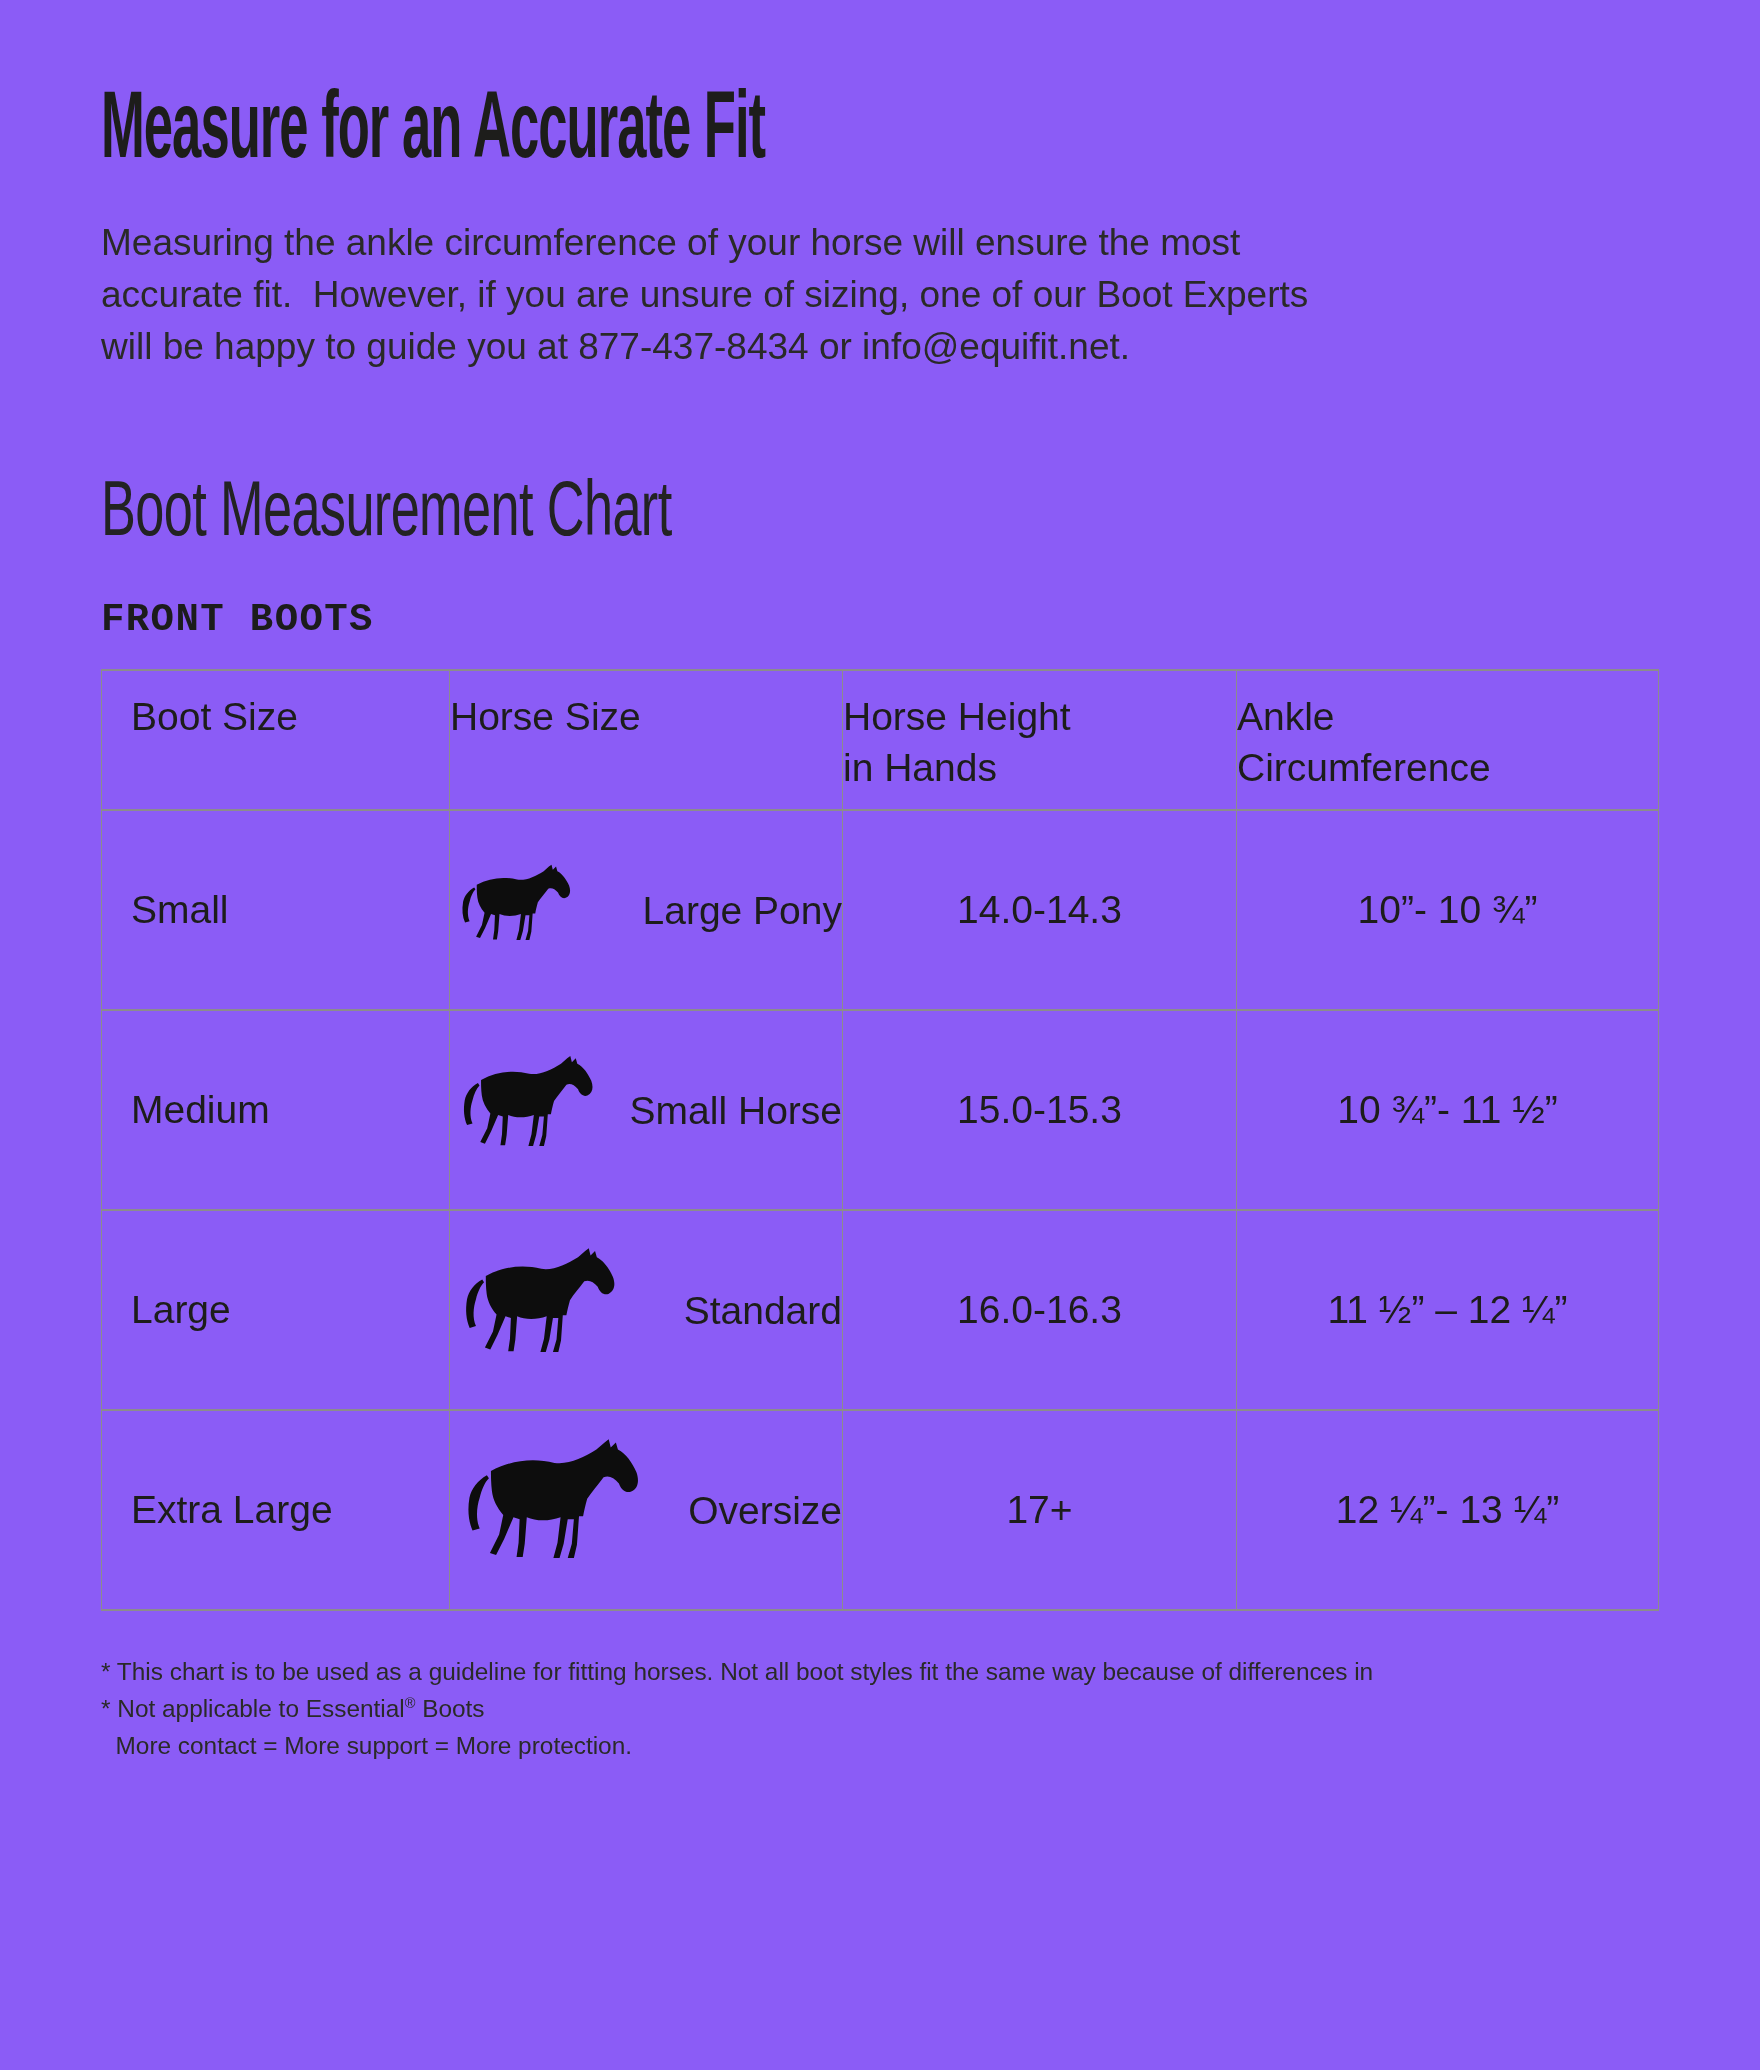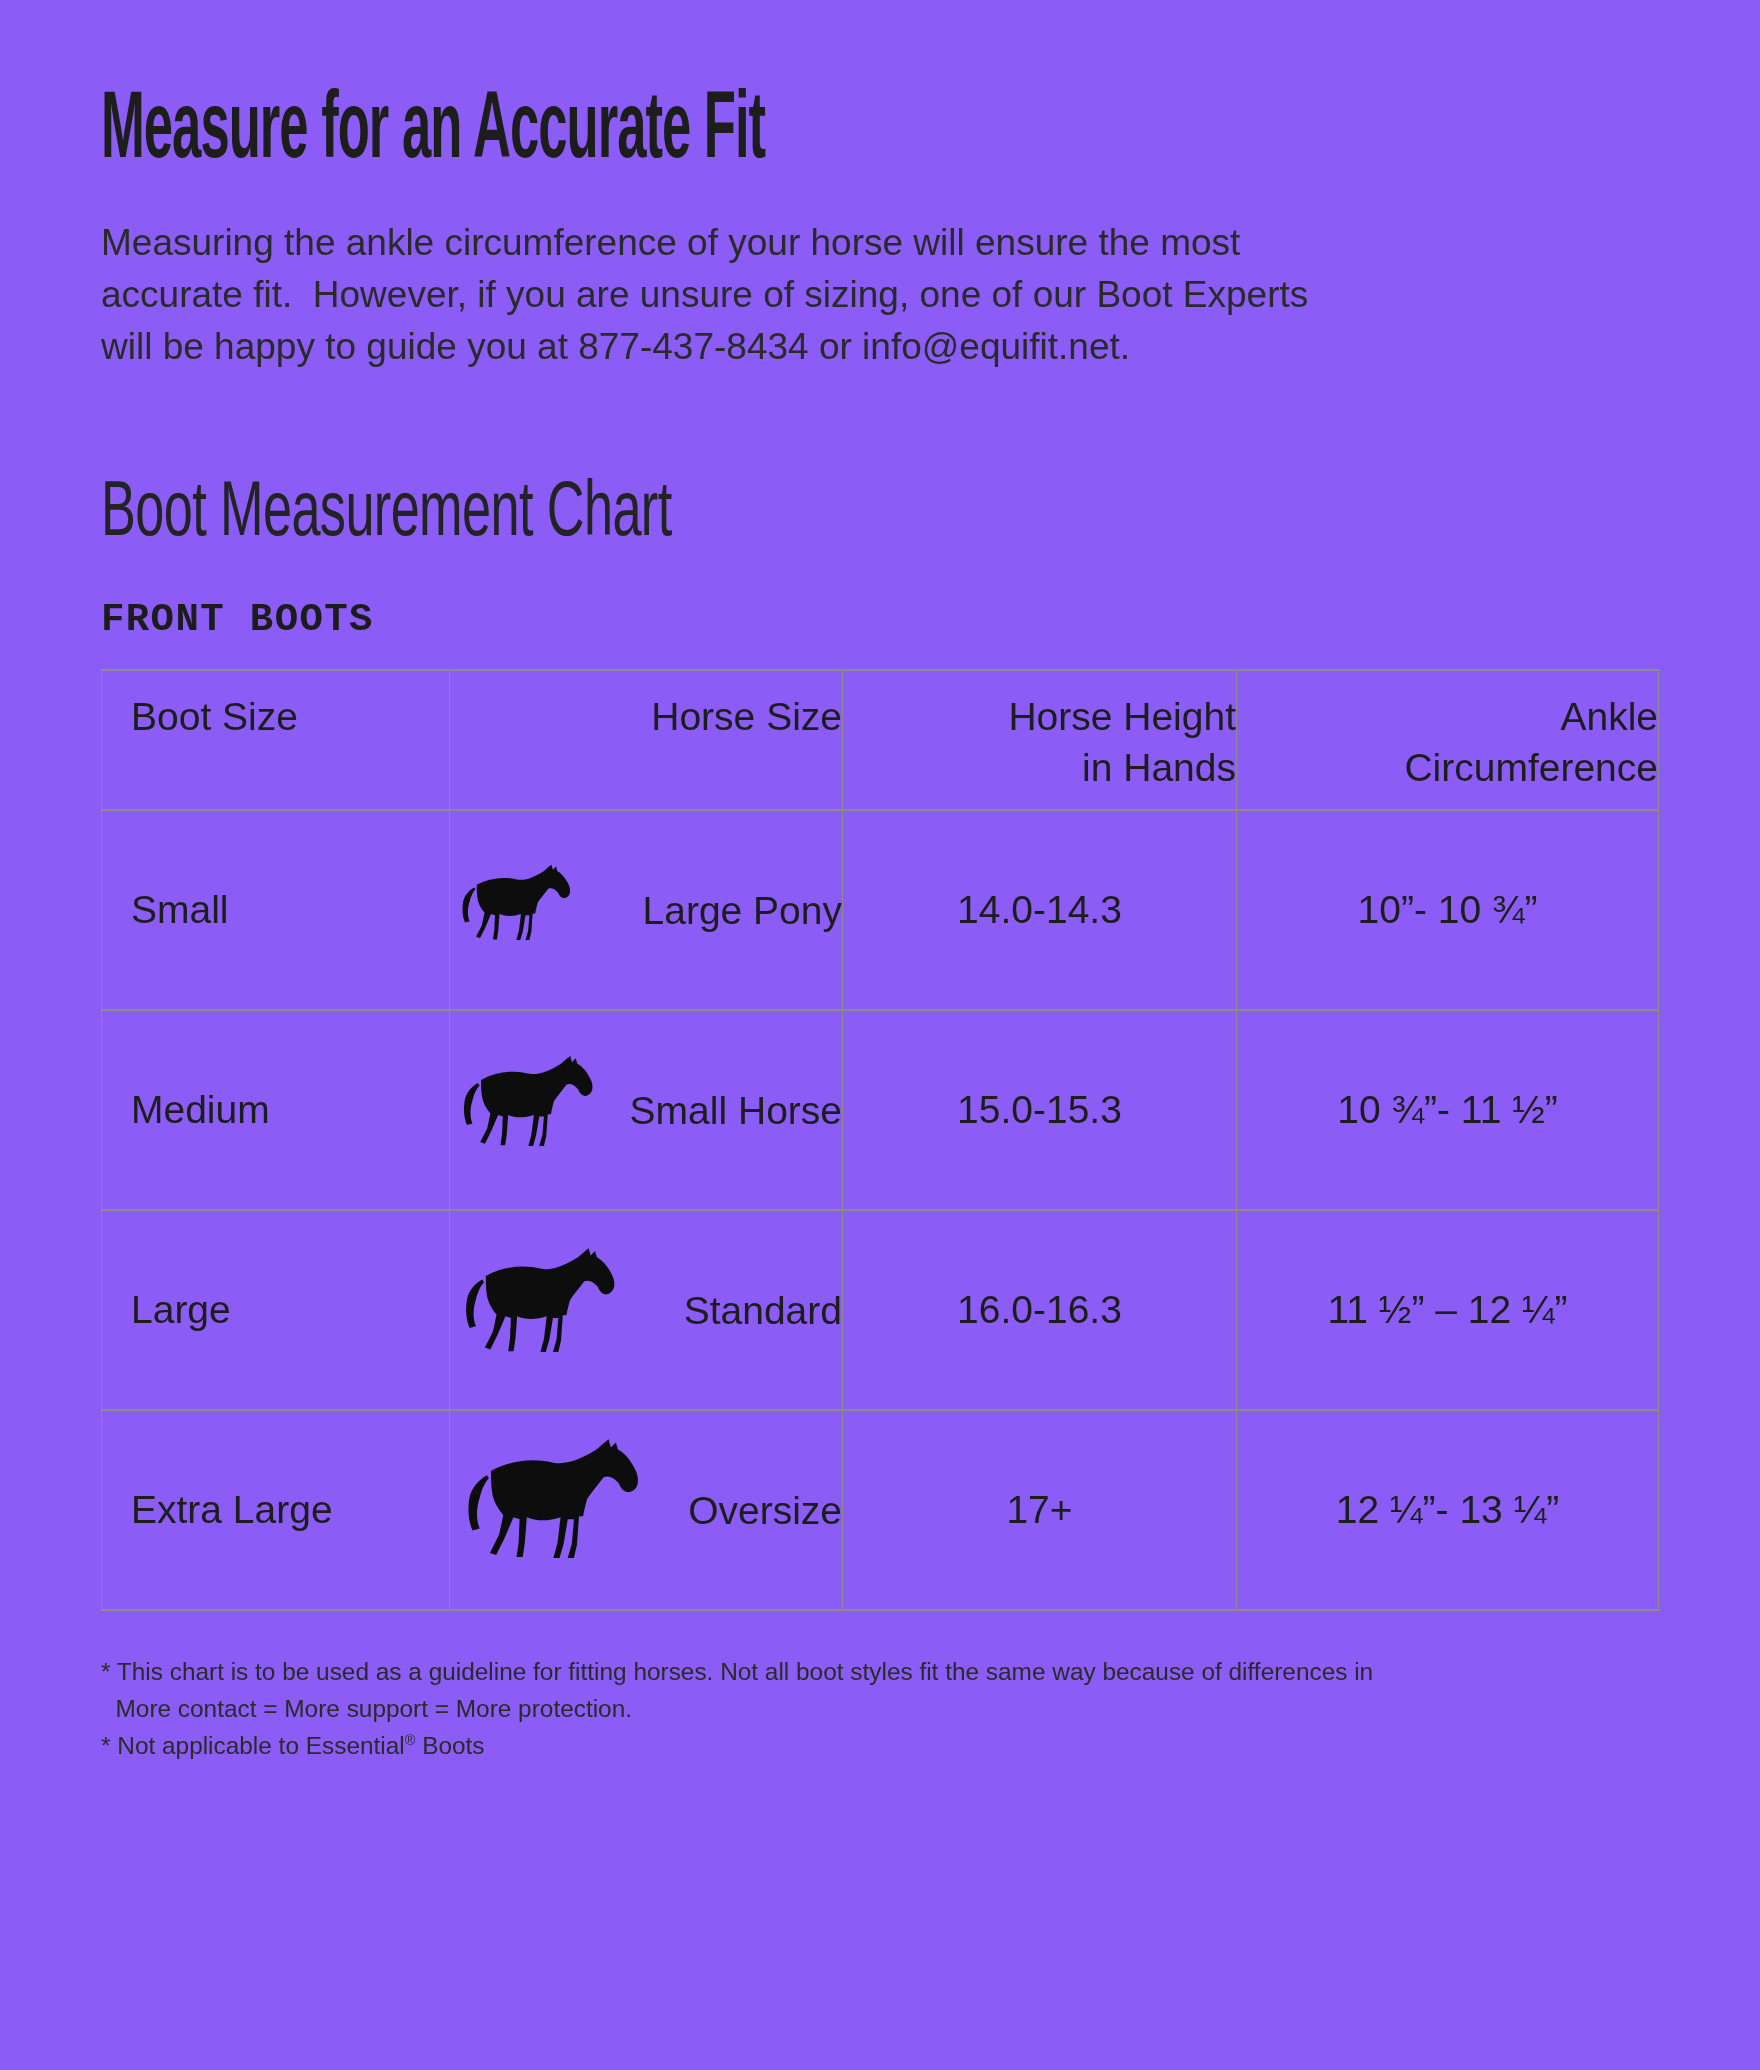--- a/index.html
+++ b/index.html
@@ -72,21 +72,21 @@
   }
   table.boot-table tr { border-top: 2.7px solid #8c8c8c; border-bottom: 2.7px solid #8c8c8c; }
   th, td { font-weight: normal; }
 
   thead th {
     height: 140px;
     vertical-align: top;
     padding-top: 20px;
     font-size: 39px;
     line-height: 51px;
-    text-align: right;
+    text-align: left;
     color: #1d1d1b;
   }
   thead th.col-boot-size { text-align: left; padding-left: 29px; }
 
   tbody td { height: 200px; vertical-align: middle; font-size: 39px; color: #1d1d1b; }
   td.cell-boot-size { text-align: left; padding-left: 29px; }
   td.cell-horse-size { text-align: center; }
   td.cell-height, td.cell-ankle { text-align: center; }
 
   .horse-wrap { display: flex; align-items: center; justify-content: space-between; }
@@ -234,19 +234,19 @@
             </div>
           </td>
           <td class="cell-height">17+</td>
           <td class="cell-ankle">12 ¼”- 13 ¼”</td>
         </tr>
       </tbody>
     </table>
 
     <div class="footnotes">
       <div class="fn-line">* This chart is to be used as a guideline for fitting horses. Not all boot styles fit the same way because of differences in</div>
+      <div class="fn-line"><span>* Not applicable to Essential</span><span class="reg-mark">®</span><span> Boots</span></div>
       <div class="fn-line indent">More contact = More support = More protection.</div>
-      <div class="fn-line"><span>* Not applicable to Essential</span><span class="reg-mark">®</span><span> Boots</span></div>
     </div>
 
   </div>
 </div>
 
 
 </body></html>

